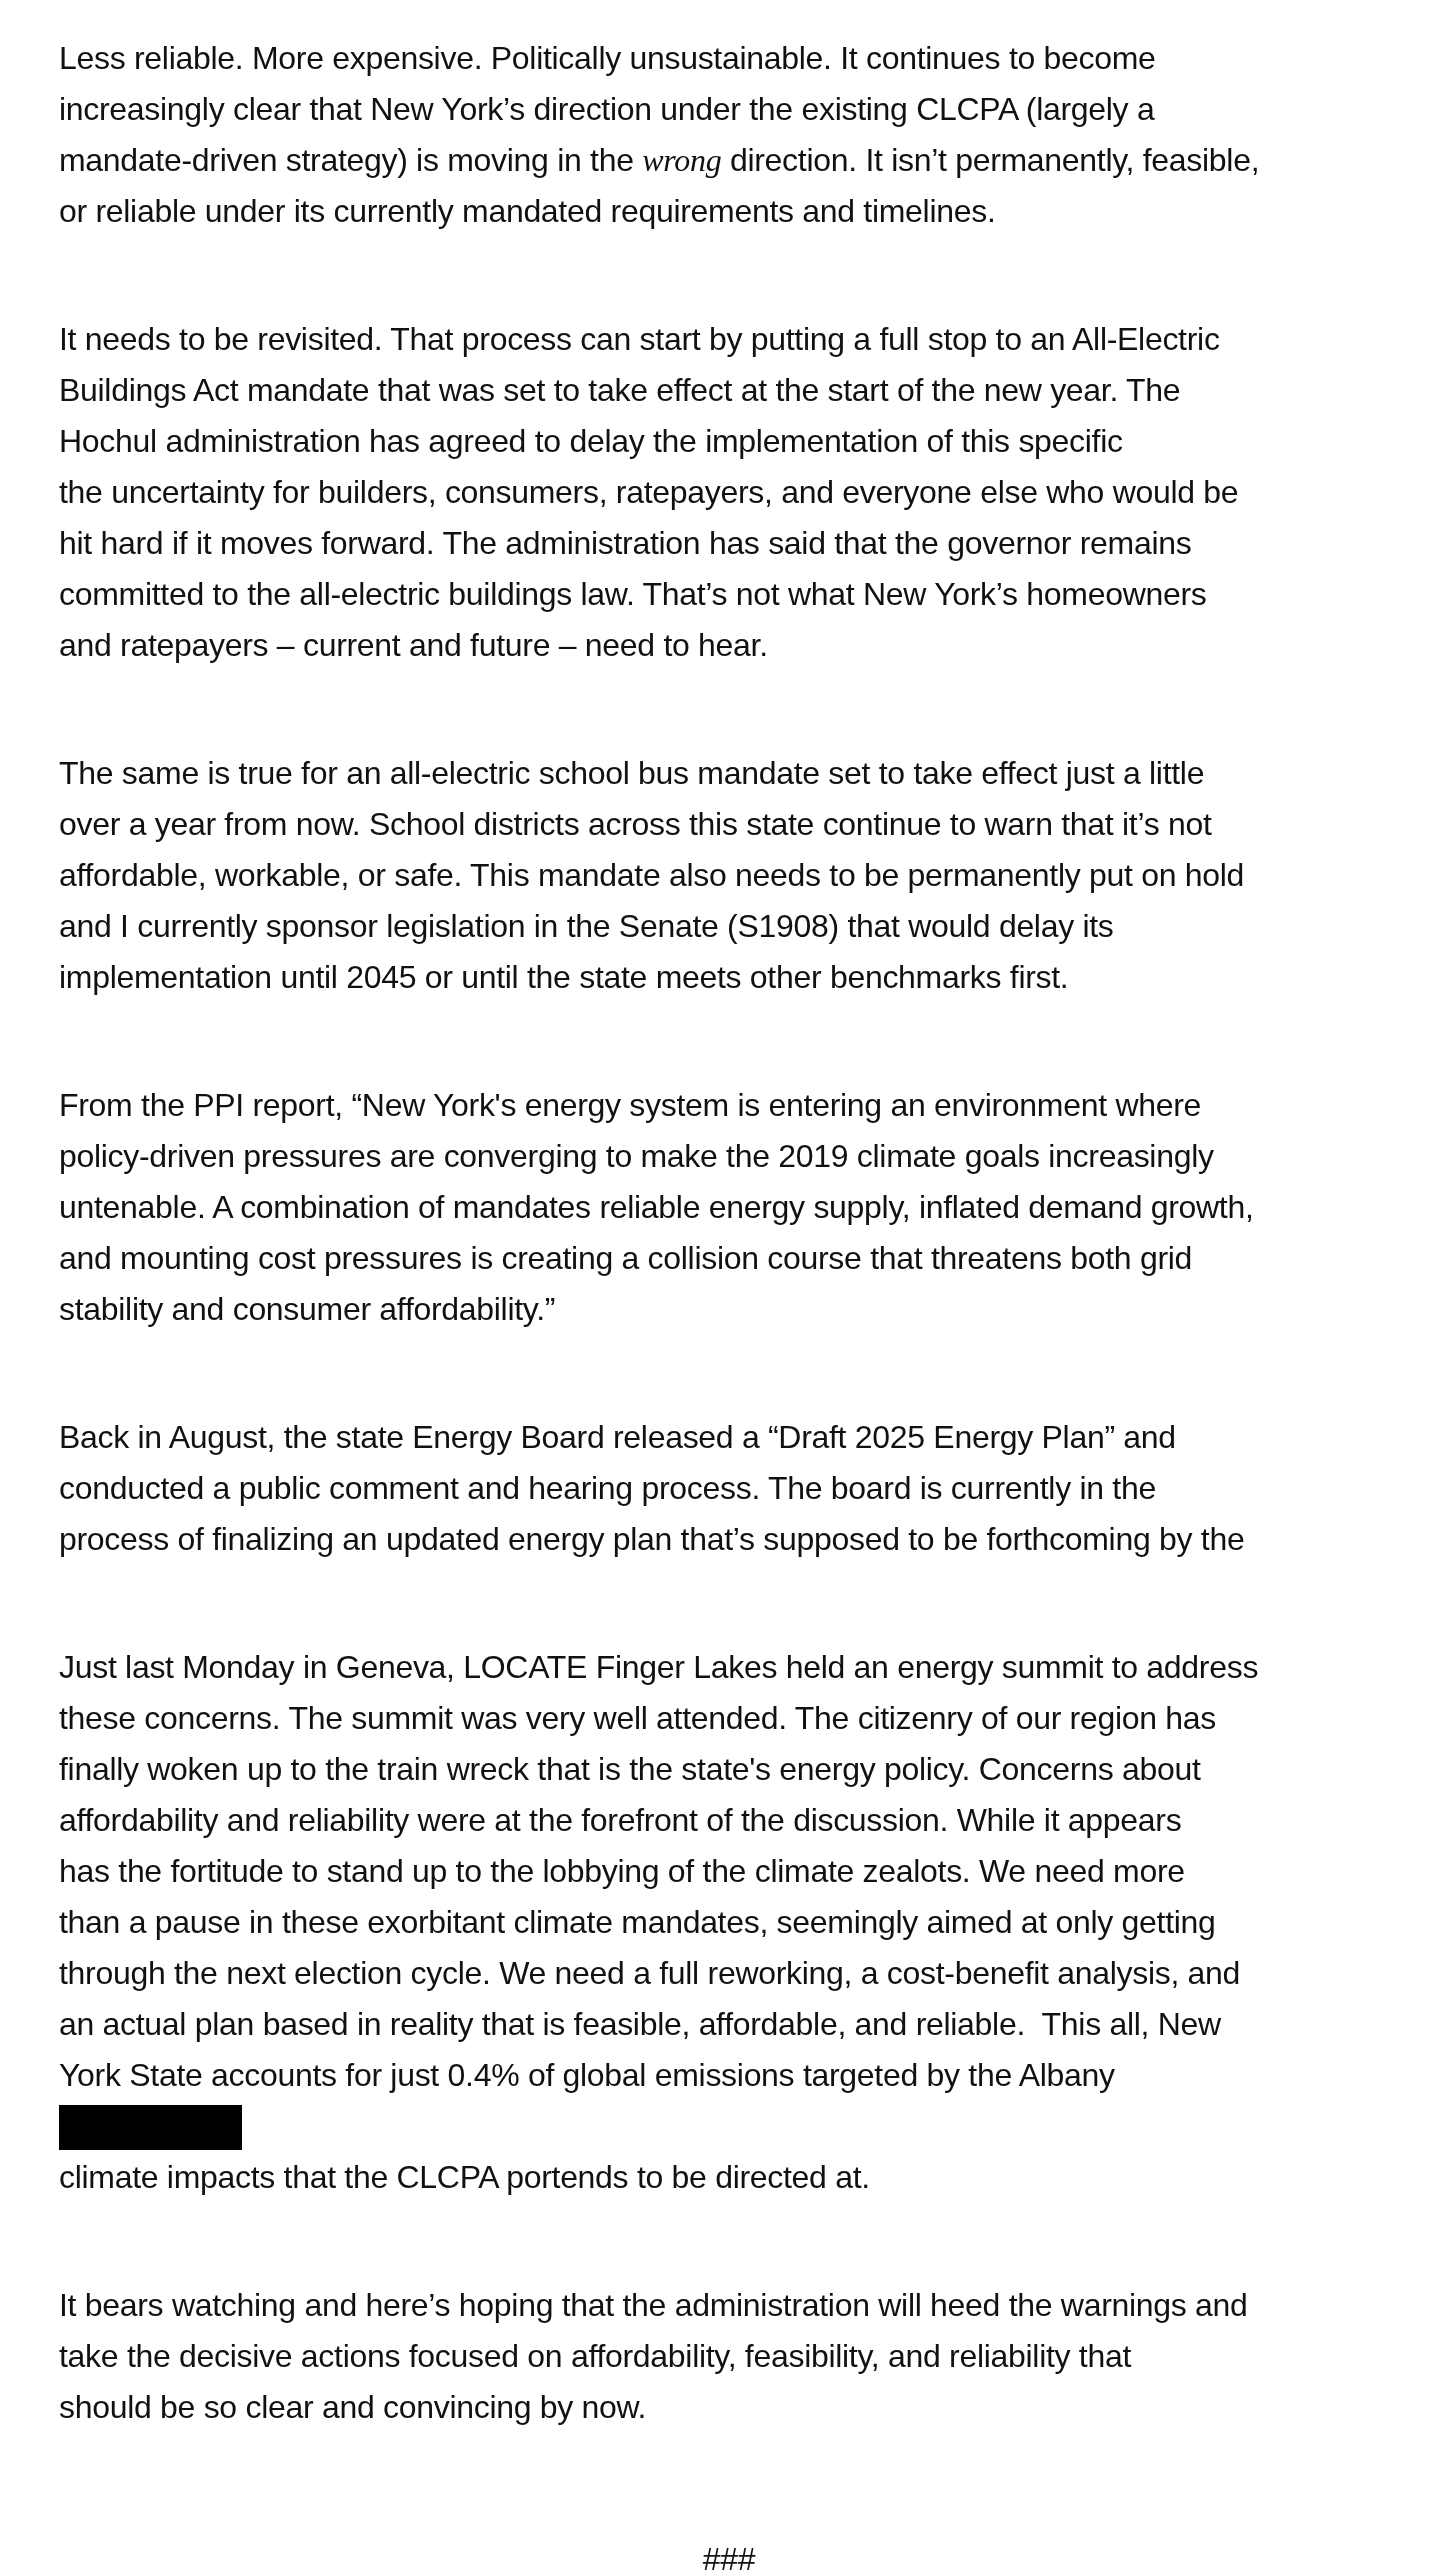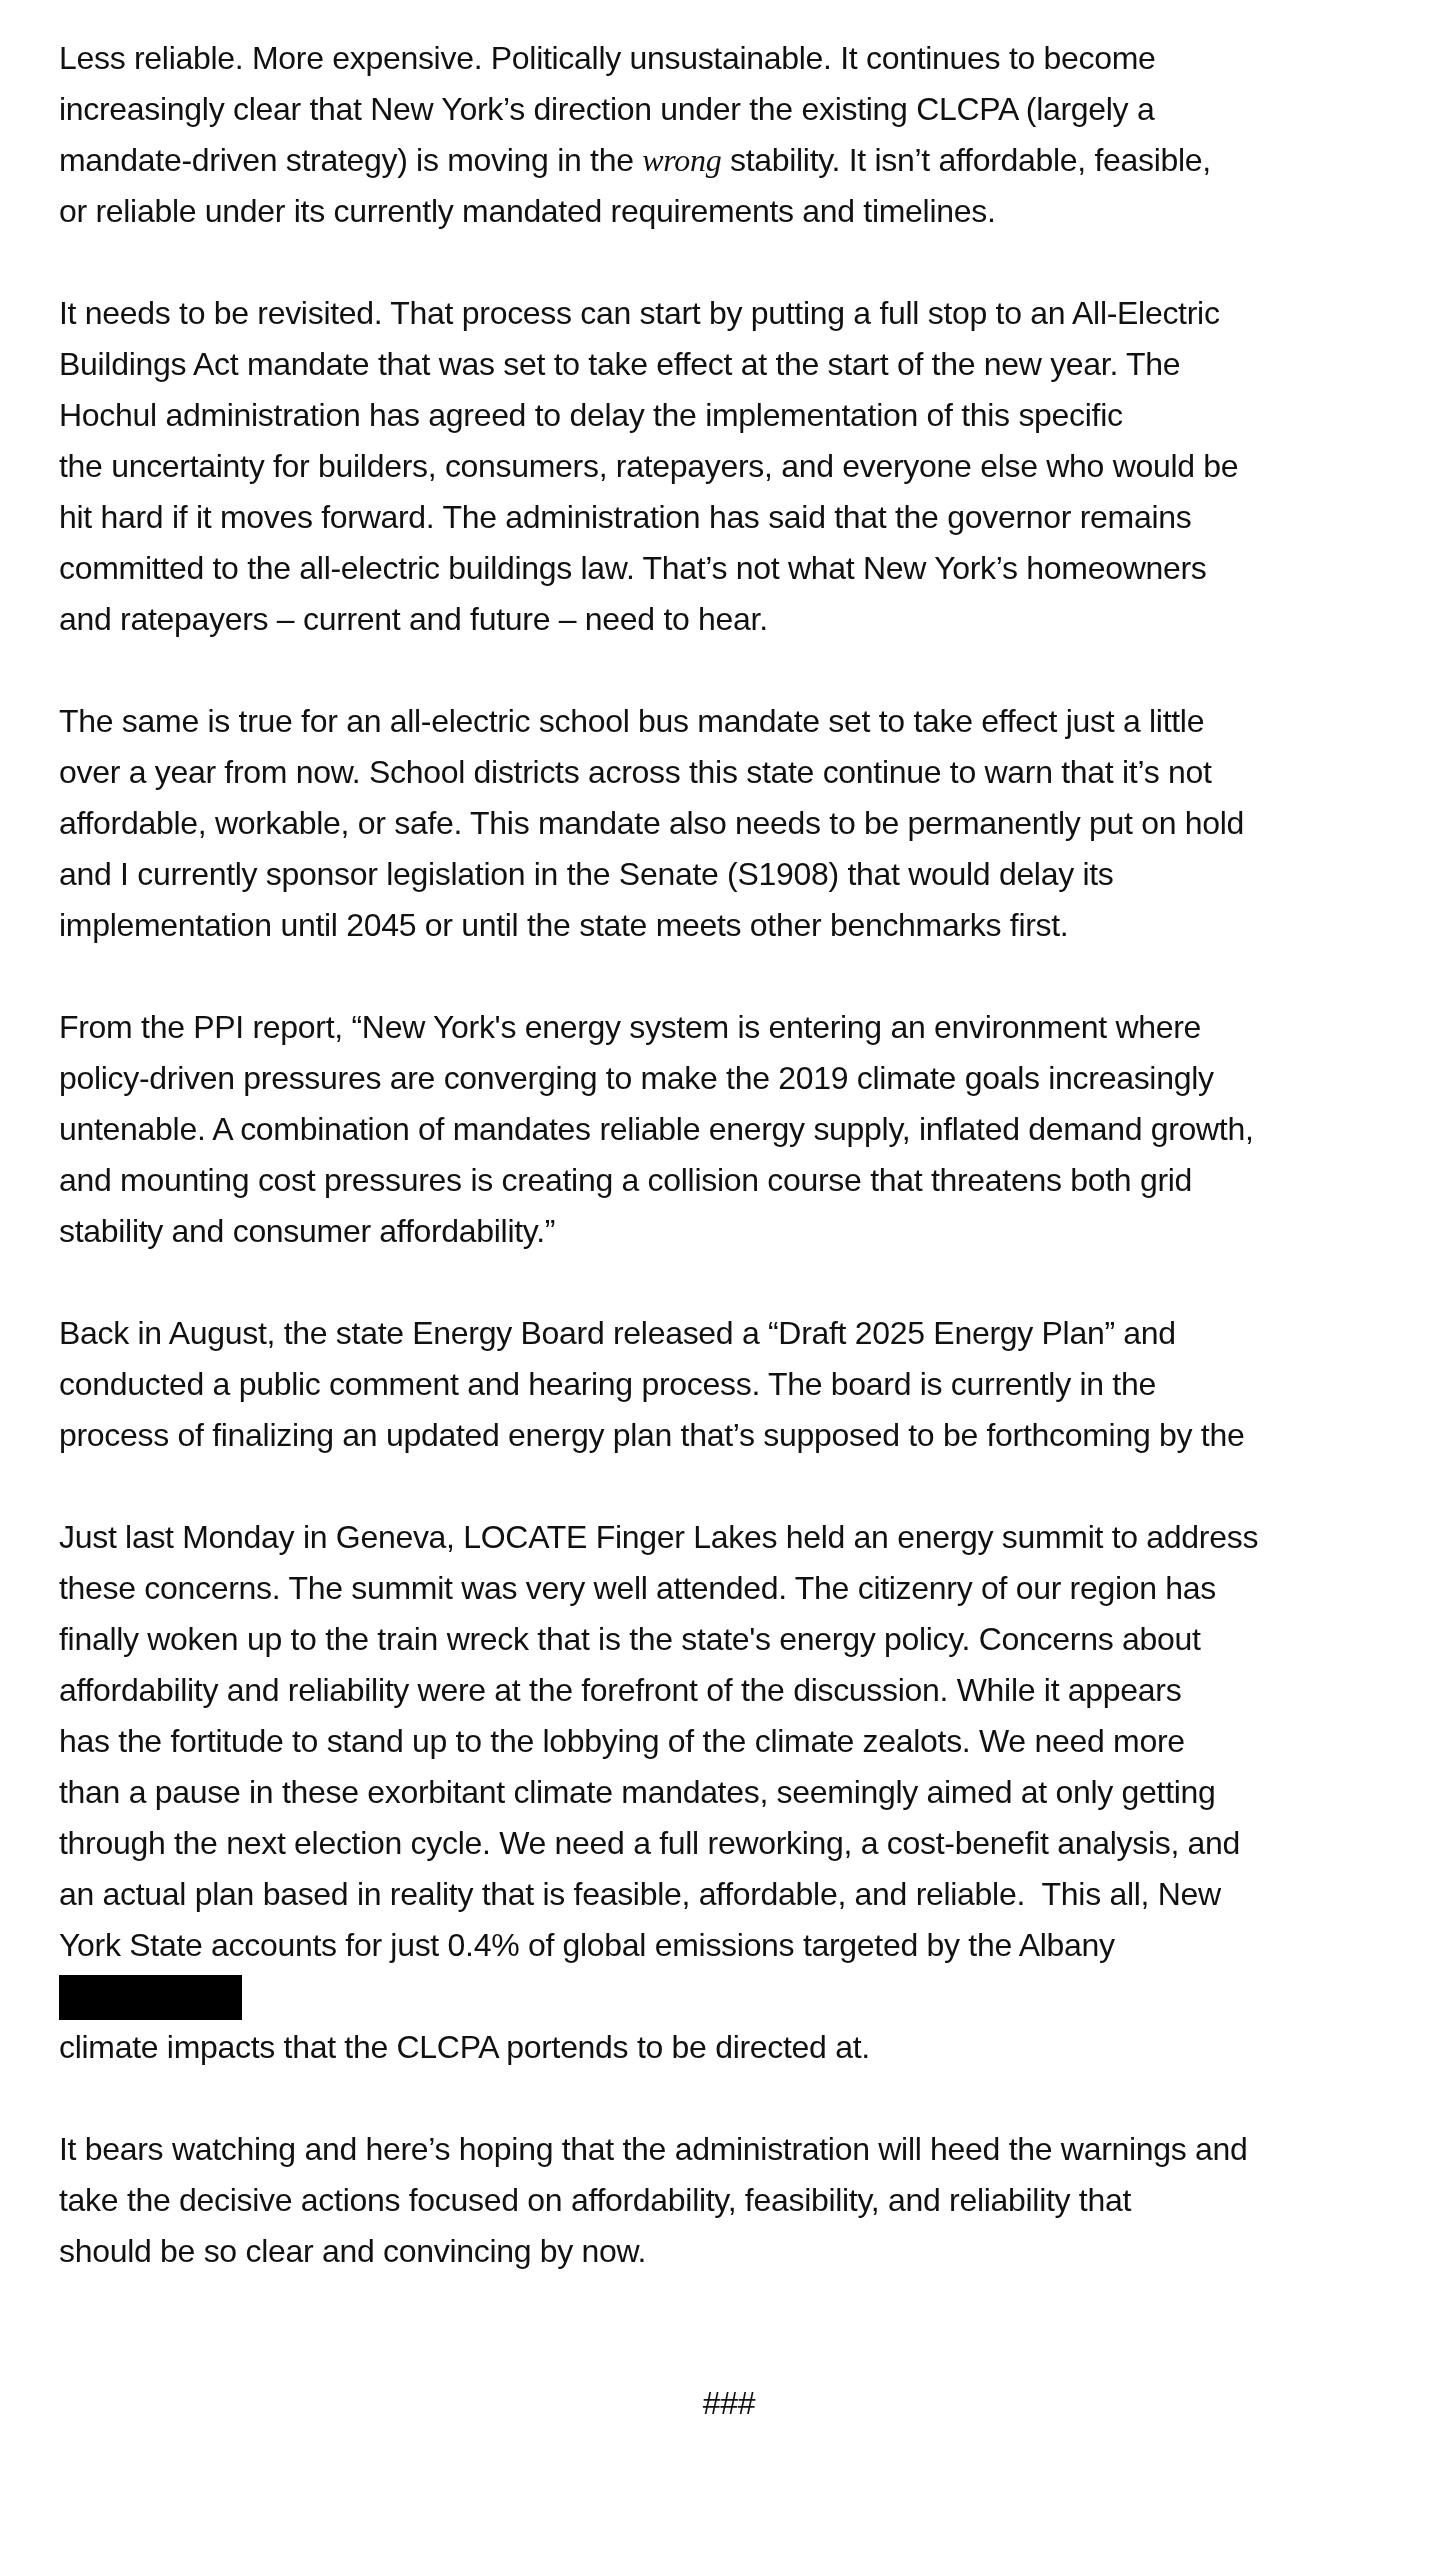--- a/index.html
+++ b/index.html
@@ -21,21 +21,21 @@
     box-sizing: border-box;
     width: 1454px;
     padding: 33px 55px 0 59px;
     font-family: "Liberation Sans", sans-serif;
     font-size: 32px;
     letter-spacing: -0.3px;
     line-height: 51px;
     color: var(--text-color);
   }
   .paragraph + .paragraph {
-    margin-top: 51px;
+    margin-top: 77px;
   }
   .line {
     height: 51px;
     white-space: pre;   
   }
   .italic {
     font-style: italic;
     font-family: Liberation Serif, serif;
   }
   .redaction {
@@ -54,21 +54,21 @@
   }
 </style>
 </head>
 <body>
 
 <div class="doc">
   <div>
       <div class="paragraph">
         <div class="line"><span>Less reliable. More expensive. Politically unsustainable. It continues to become</span></div>
         <div class="line"><span>increasingly clear that New York’s direction under the existing CLCPA (largely a</span></div>
-        <div class="line"><span>mandate-driven strategy) is moving in the </span><span class="italic">wrong</span><span> stability. It isn’t affordable, feasible,</span></div>
+        <div class="line"><span>mandate-driven strategy) is moving in the </span><span class="italic">wrong</span><span> direction. It isn’t permanently, feasible,</span></div>
         <div class="line"><span>or reliable under its currently mandated requirements and timelines.</span></div>
       </div>
       <div class="paragraph">
         <div class="line"><span>It needs to be revisited. That process can start by putting a full stop to an All-Electric</span></div>
         <div class="line"><span>Buildings Act mandate that was set to take effect at the start of the new year. The</span></div>
         <div class="line"><span>Hochul administration has agreed to delay the implementation of this specific</span></div>
         <div class="line"><span>the uncertainty for builders, consumers, ratepayers, and everyone else who would be</span></div>
         <div class="line"><span>hit hard if it moves forward. The administration has said that the governor remains</span></div>
         <div class="line"><span>committed to the all-electric buildings law. That’s not what New York’s homeowners</span></div>
         <div class="line"><span>and ratepayers – current and future – need to hear.</span></div>

